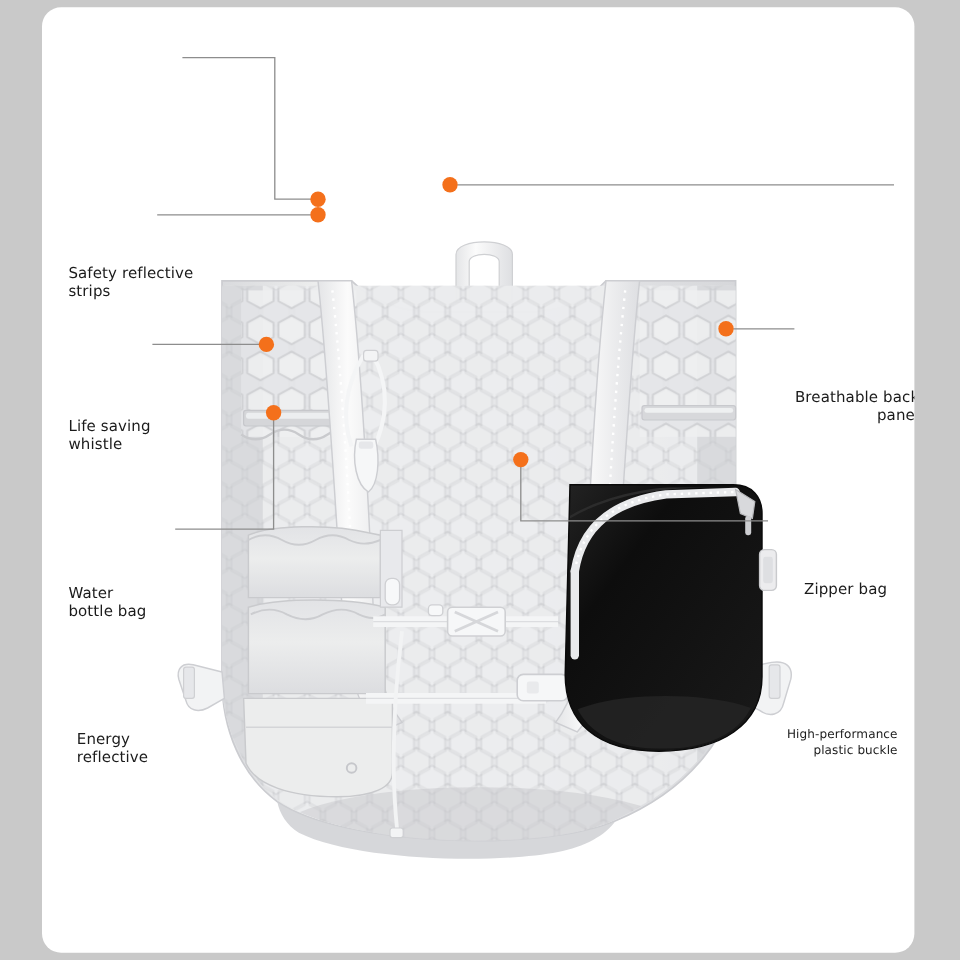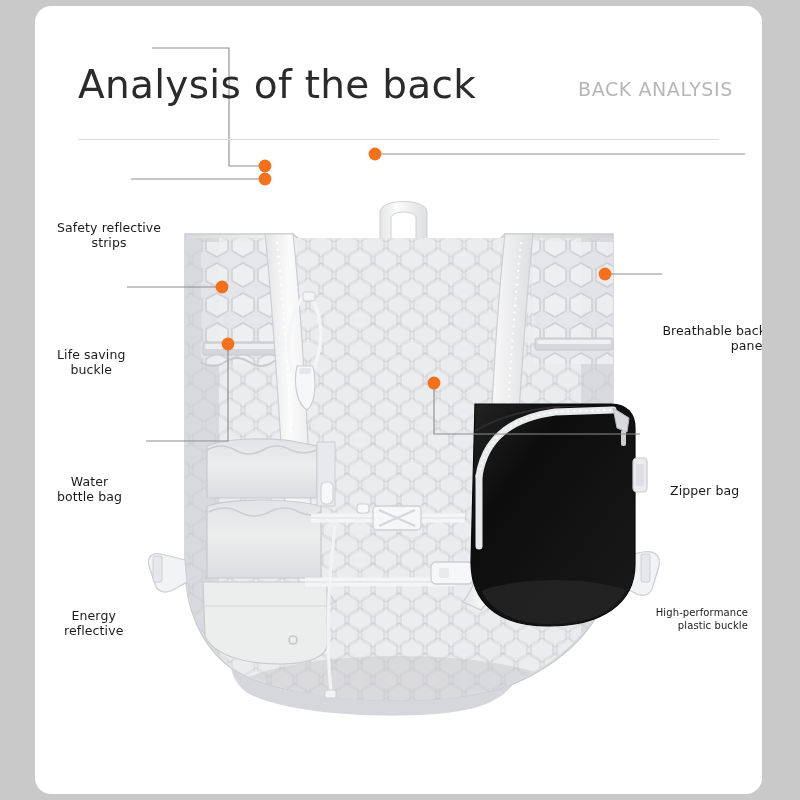--- a/index.html
+++ b/index.html
@@ -39,21 +39,20 @@
   .stage{position:absolute;left:0;top:0;width:727px;height:788px;}
   .stage svg{display:block;width:727px;height:788px;}
   
   .label{
     position:absolute;
     font-size:12.5px;
     line-height:15px;
     color:#1b1b1b;
     white-space:pre-line;
     letter-spacing:.1px;
-    text-align:center;
   }
   .label.r{text-align:right;}
   .label.small{font-size:10px;line-height:13px;}
 </style>
 </head>
 <body>
 
 <div class="frame">
 
   <div class="stage">
@@ -217,31 +216,26 @@
         <circle cx="230" cy="173" r="6.4" fill="#f4701b"></circle>
         <circle cx="187" cy="281" r="6.4" fill="#f4701b"></circle>
         <circle cx="193" cy="338" r="6.4" fill="#f4701b"></circle>
         <circle cx="340" cy="148" r="6.4" fill="#f4701b"></circle>
         <circle cx="570" cy="268" r="6.4" fill="#f4701b"></circle>
         <circle cx="399" cy="377" r="6.4" fill="#f4701b"></circle>
       </g>
     </svg>
   </div>
 
-  <div class="header">
-    <div class="title">Analysis of the back</div>
-    <div class="subtitle">BACK ANALYSIS</div>
-    <div class="divider"></div>
-  </div>
 
   <div class="label" style="left:22px;top:214px;">Safety reflective
 strips</div>
   <div class="label" style="left:22px;top:341px;">Life saving
-buckle</div>
-  <div class="label" style="left:22px;top:468px;">Water
+whistle</div>
+  <div class="label" style="left:22px;top:480px;">Water
 bottle bag</div>
   <div class="label" style="left:29px;top:602px;">Energy
 reflective</div>
   <div class="label r" style="left:481px;top:317px;width:250px;">Breathable back
 panel</div>
   <div class="label" style="left:635px;top:441px;margin-top:36px;">Zipper bag</div>
   <div class="label r small" style="left:499px;top:600px;width:214px;">High-performance
 plastic buckle</div>
 
 </div>

